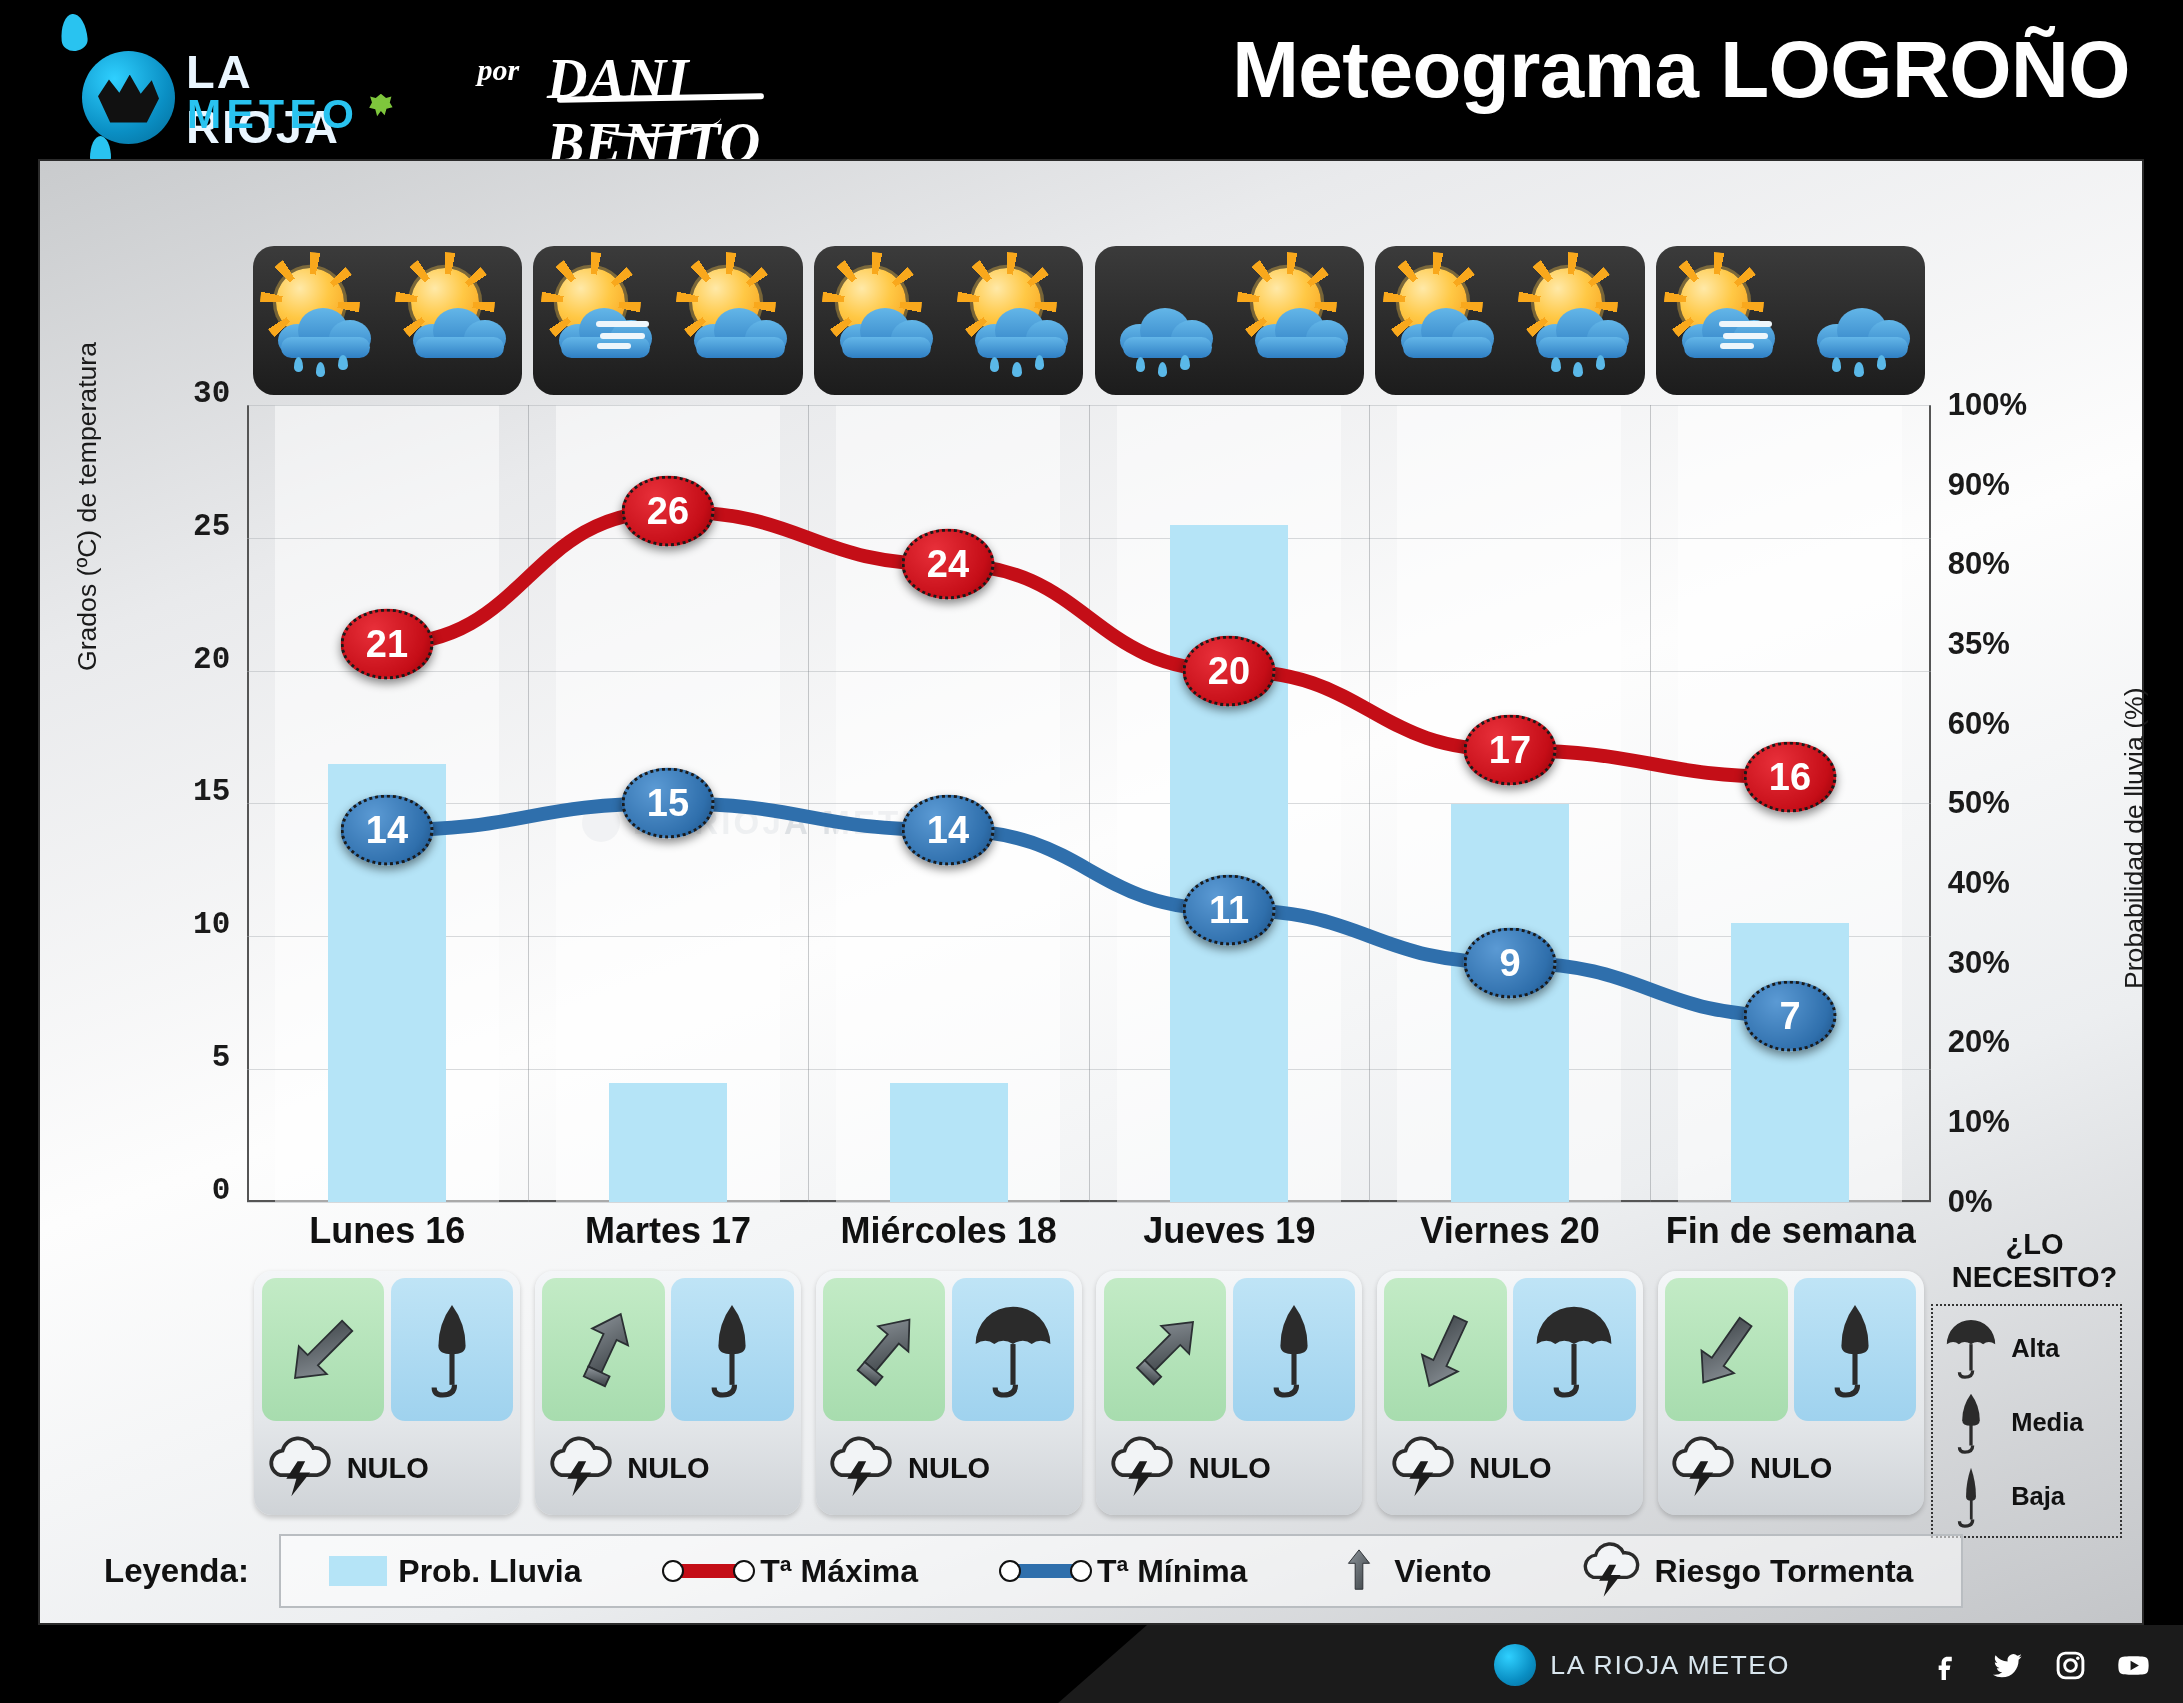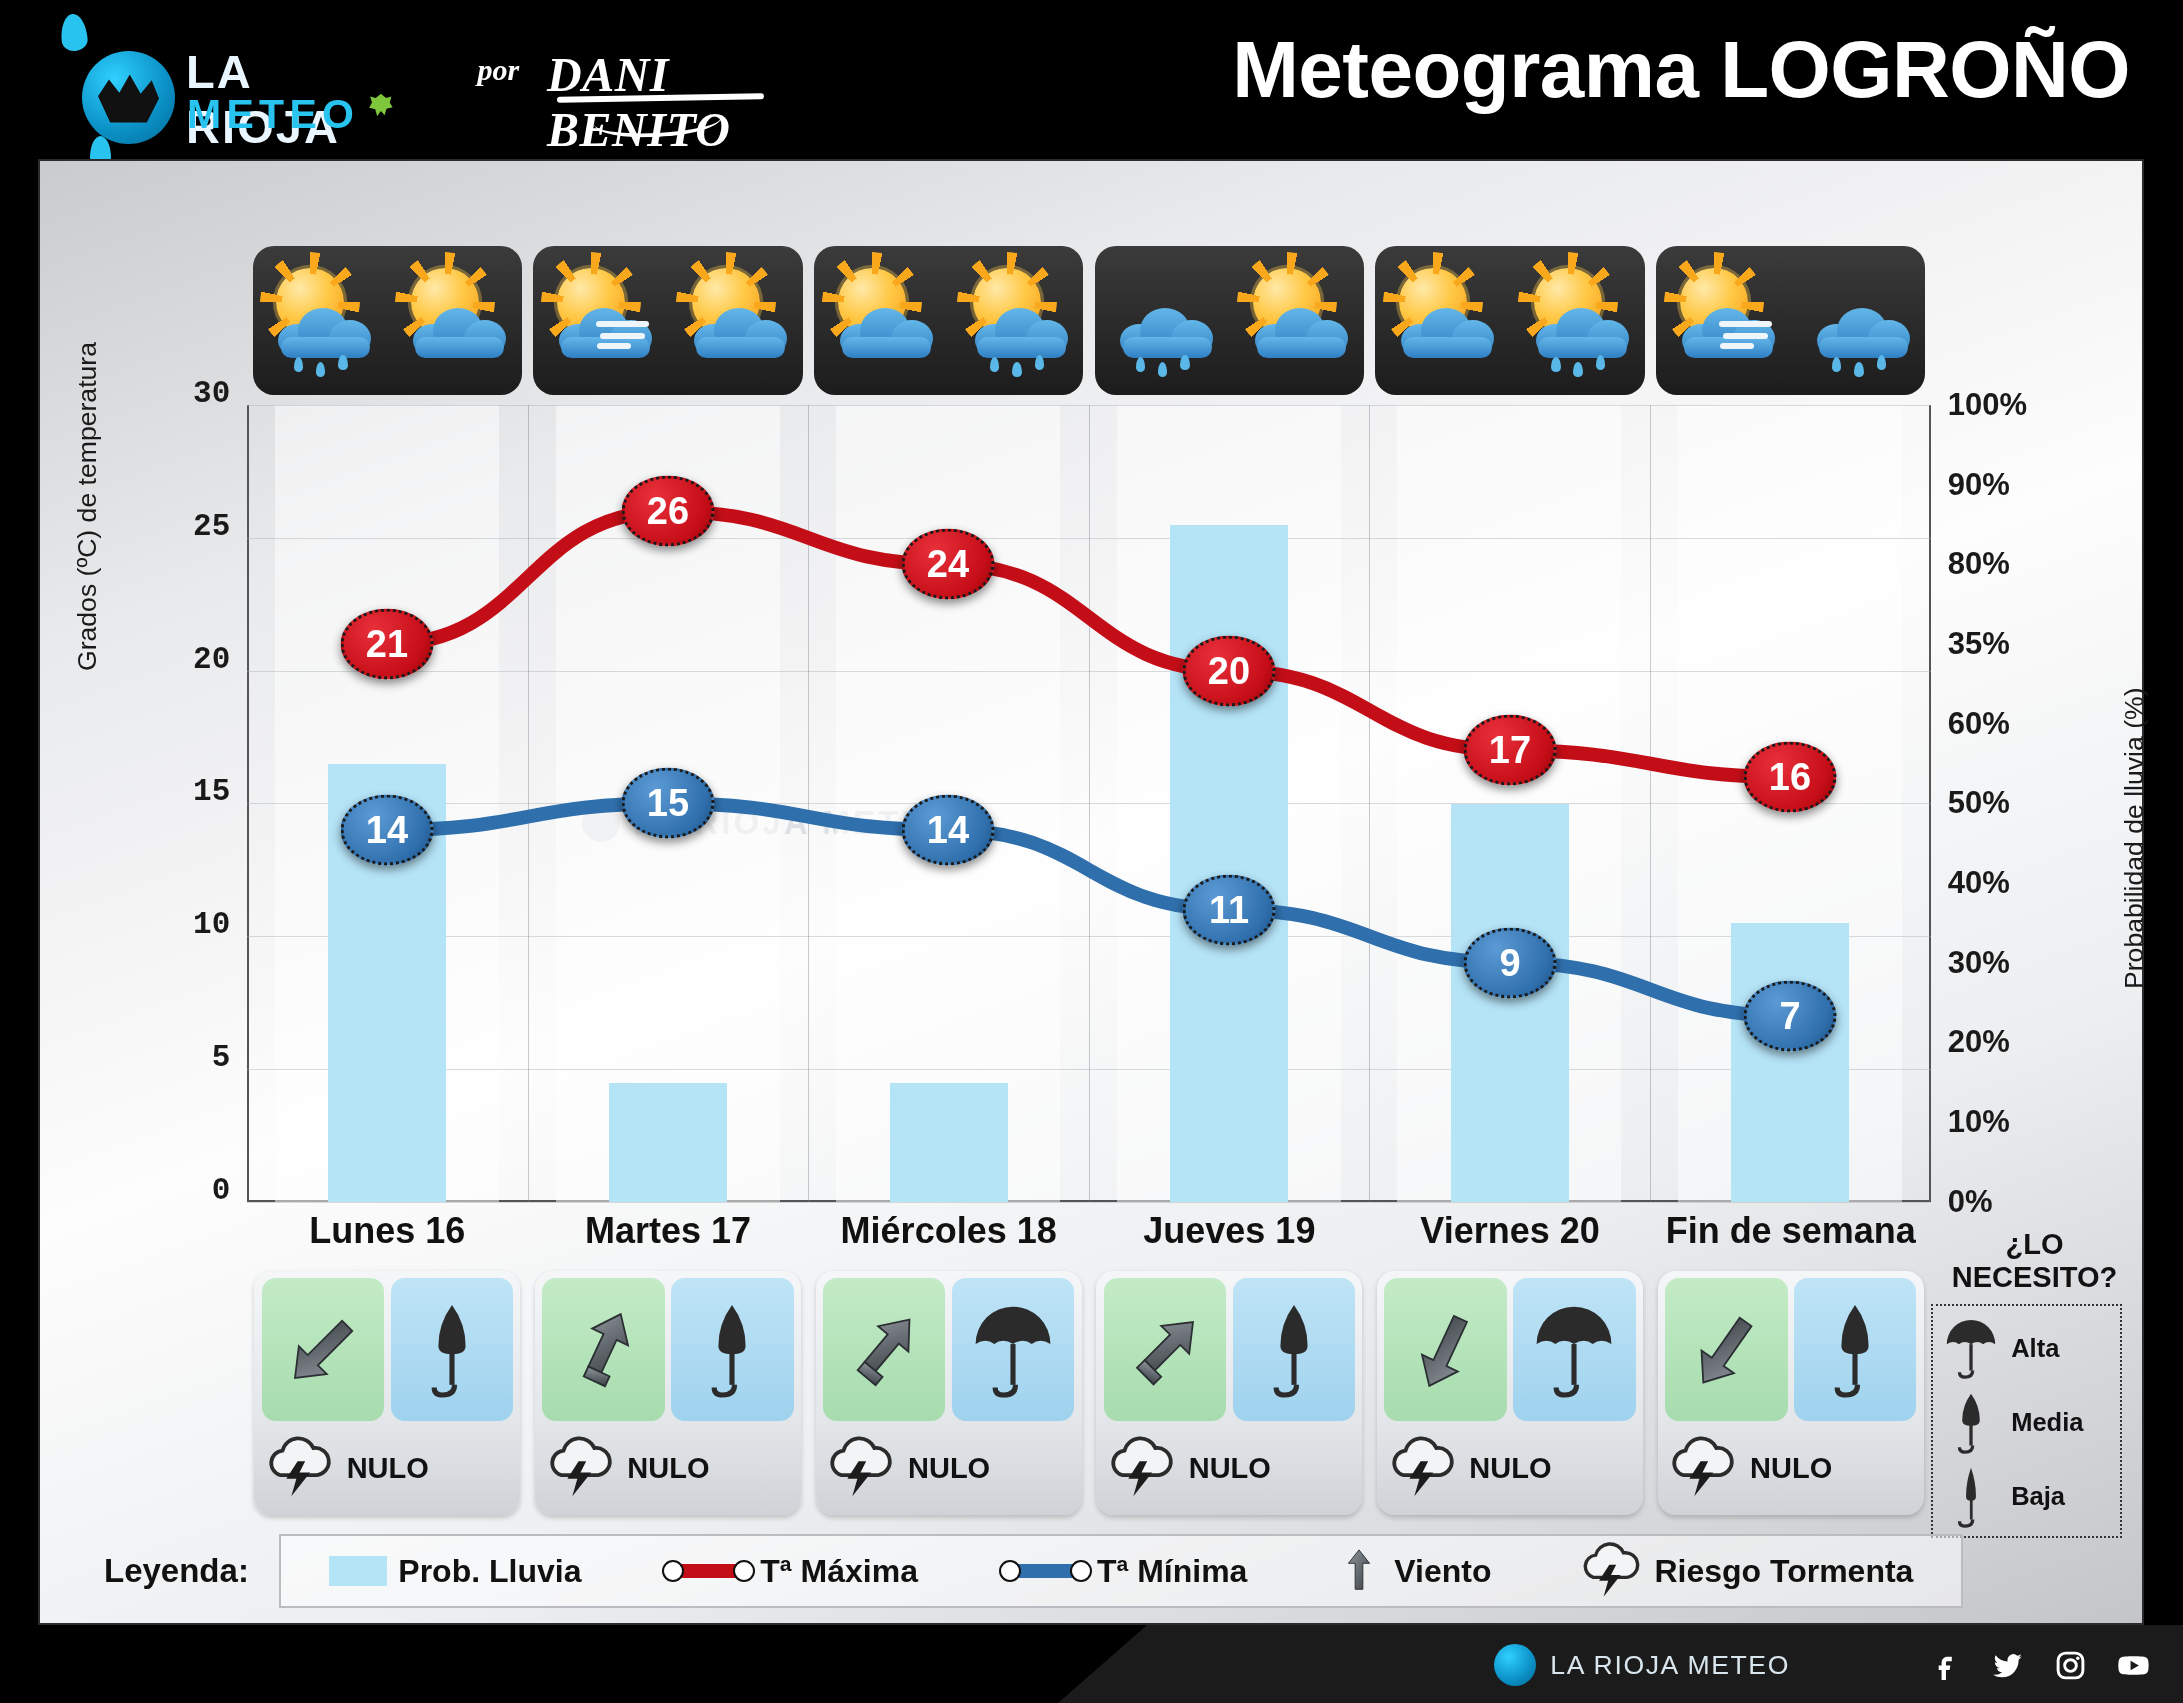--- a/index.html
+++ b/index.html
@@ -77,21 +77,21 @@
     width: 297px; height: 90px;
   }
   #byline .por {
     position: absolute; left: 10.6px; top: 16px;
     font-size: 30px; font-style: italic; font-weight: bold;
     color: #fff;
     font-family: "Liberation Serif", serif;
   }
   #byline .name {
     position: absolute; left: 80px; top: 9.6px;
-    font-size: 48px; font-style: italic; font-weight: bold;
+    font-size: 56px; font-style: italic; font-weight: bold;
     color: #fff;
     font-family: "Liberation Serif", serif;
     letter-spacing: 0.5px;
   }
   #byline .stroke {
     position: absolute; left: 90px; top: 58px;
     width: 207px; height: 6.4px;
     background: #fff;
     border-radius: 3.2px;
     transform: rotate(-1deg);

